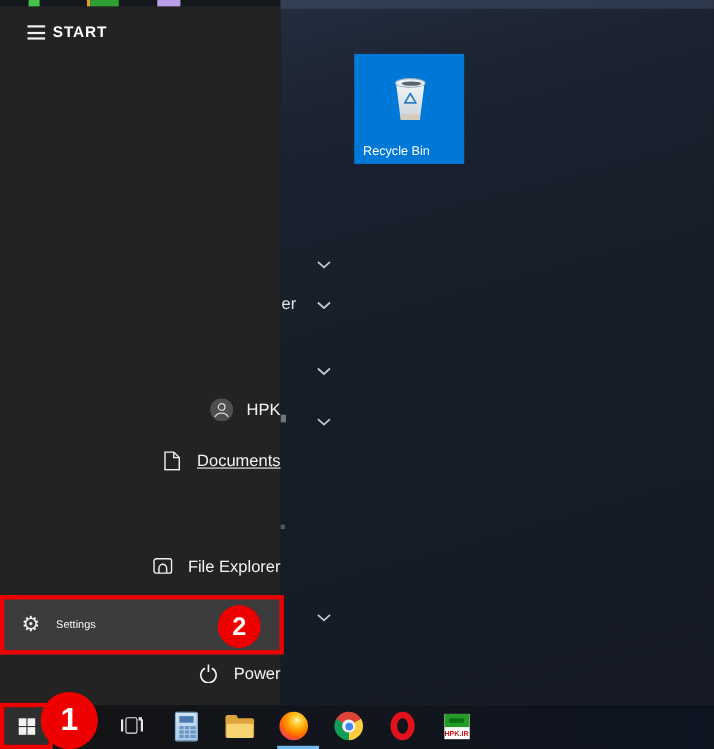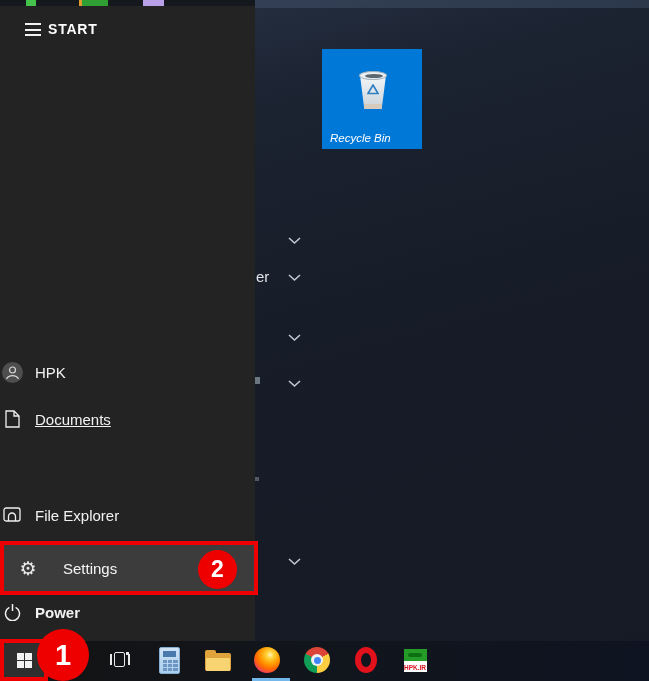--- a/index.html
+++ b/index.html
@@ -29,42 +29,42 @@
 
   
   .panel { position:absolute; left:0; top:6px; width:255px; height:635px; background:#232323; }
   .hamburger { position:absolute; left:25px; top:23px; width:16px; height:13px;
     display:flex; flex-direction:column; justify-content:space-between; }
   .hamburger span { display:block; height:2px; background:#f2f2f2; }
   .start-title { position:absolute; left:48px; top:21px; font-size:14px; font-weight:bold;
     letter-spacing:.8px; color:#ffffff; }
 
   .rail-item { position:absolute; left:0; width:255px; height:48px;
-    display:flex; align-items:center; padding-left:1px; color:#f2f2f2; }
+    display:flex; align-items:center; padding-left:1px; color:#f2f2f2;justify-content:flex-end; }
   .rail-item .ricon { width:22px; height:24px; display:flex; align-items:center; justify-content:center; flex:none; }
   .rail-item .rlabel { margin-left:12px; font-size:15px; }
   .row-user{ top:348px; } .row-docs{ top:395px;text-decoration:underline; } .row-down{ top:443px; }
-  .row-file{ top:491px; } .row-power{ top:588px;font-weight:bold; }
+  .row-file{ top:491px; } .row-power{ top:588px; }
   .gear-glyph { font-size:19px; color:#ececec; line-height:1; }
 
   
   .settings-box { position:absolute; left:0; top:541px; width:258px; height:54px;
     border:4px solid #ee0000; background:#3c3c3c; z-index:4;
     display:flex; align-items:center; padding-left:13px; color:#f5f5f5; }
   .settings-box .ricon { width:22px; height:24px; display:flex; align-items:center; justify-content:center; }
-  .settings-box .rlabel { margin-left:24px; font-size:15px; }
+  .settings-box .rlabel { margin-left:12px; font-size:10px; }
 
   
   .ann-circle { position:absolute; border-radius:50%; background:#ee0000; color:#fff;
     display:flex; align-items:center; justify-content:center; font-weight:bold; z-index:6; }
   .circle-2 { left:198px; top:550px; width:39px; height:39px; font-size:23px; }
   .circle-1 { left:37px; top:629px; width:52px; height:52px; font-size:29px; }
 
   
-  .tile { position:absolute; top:49px; width:100px; height:100px; z-index:1;font-style:italic; }
+  .tile { position:absolute; top:49px; width:100px; height:100px; z-index:1; }
   .tile-blue { background:#0078d7; }
   .tile-white{ background:#fdfdfd; }
   .tile-1{ left:322px; } .tile-2{ left:427px; } .tile-3{ left:532px; }
   .tile-label { position:absolute; left:8px; bottom:5px; font-size:11.5px; color:#ffffff; }
   .tile-label-dark { color:#161616; }
 
   
   .rb-icon { position:absolute; left:36px; top:22px; width:30px; height:40px; }
   .rb-body { position:absolute; left:0; top:5px; width:30px; height:33px;
     background:linear-gradient(#f2f5f7,#c9d3da);

